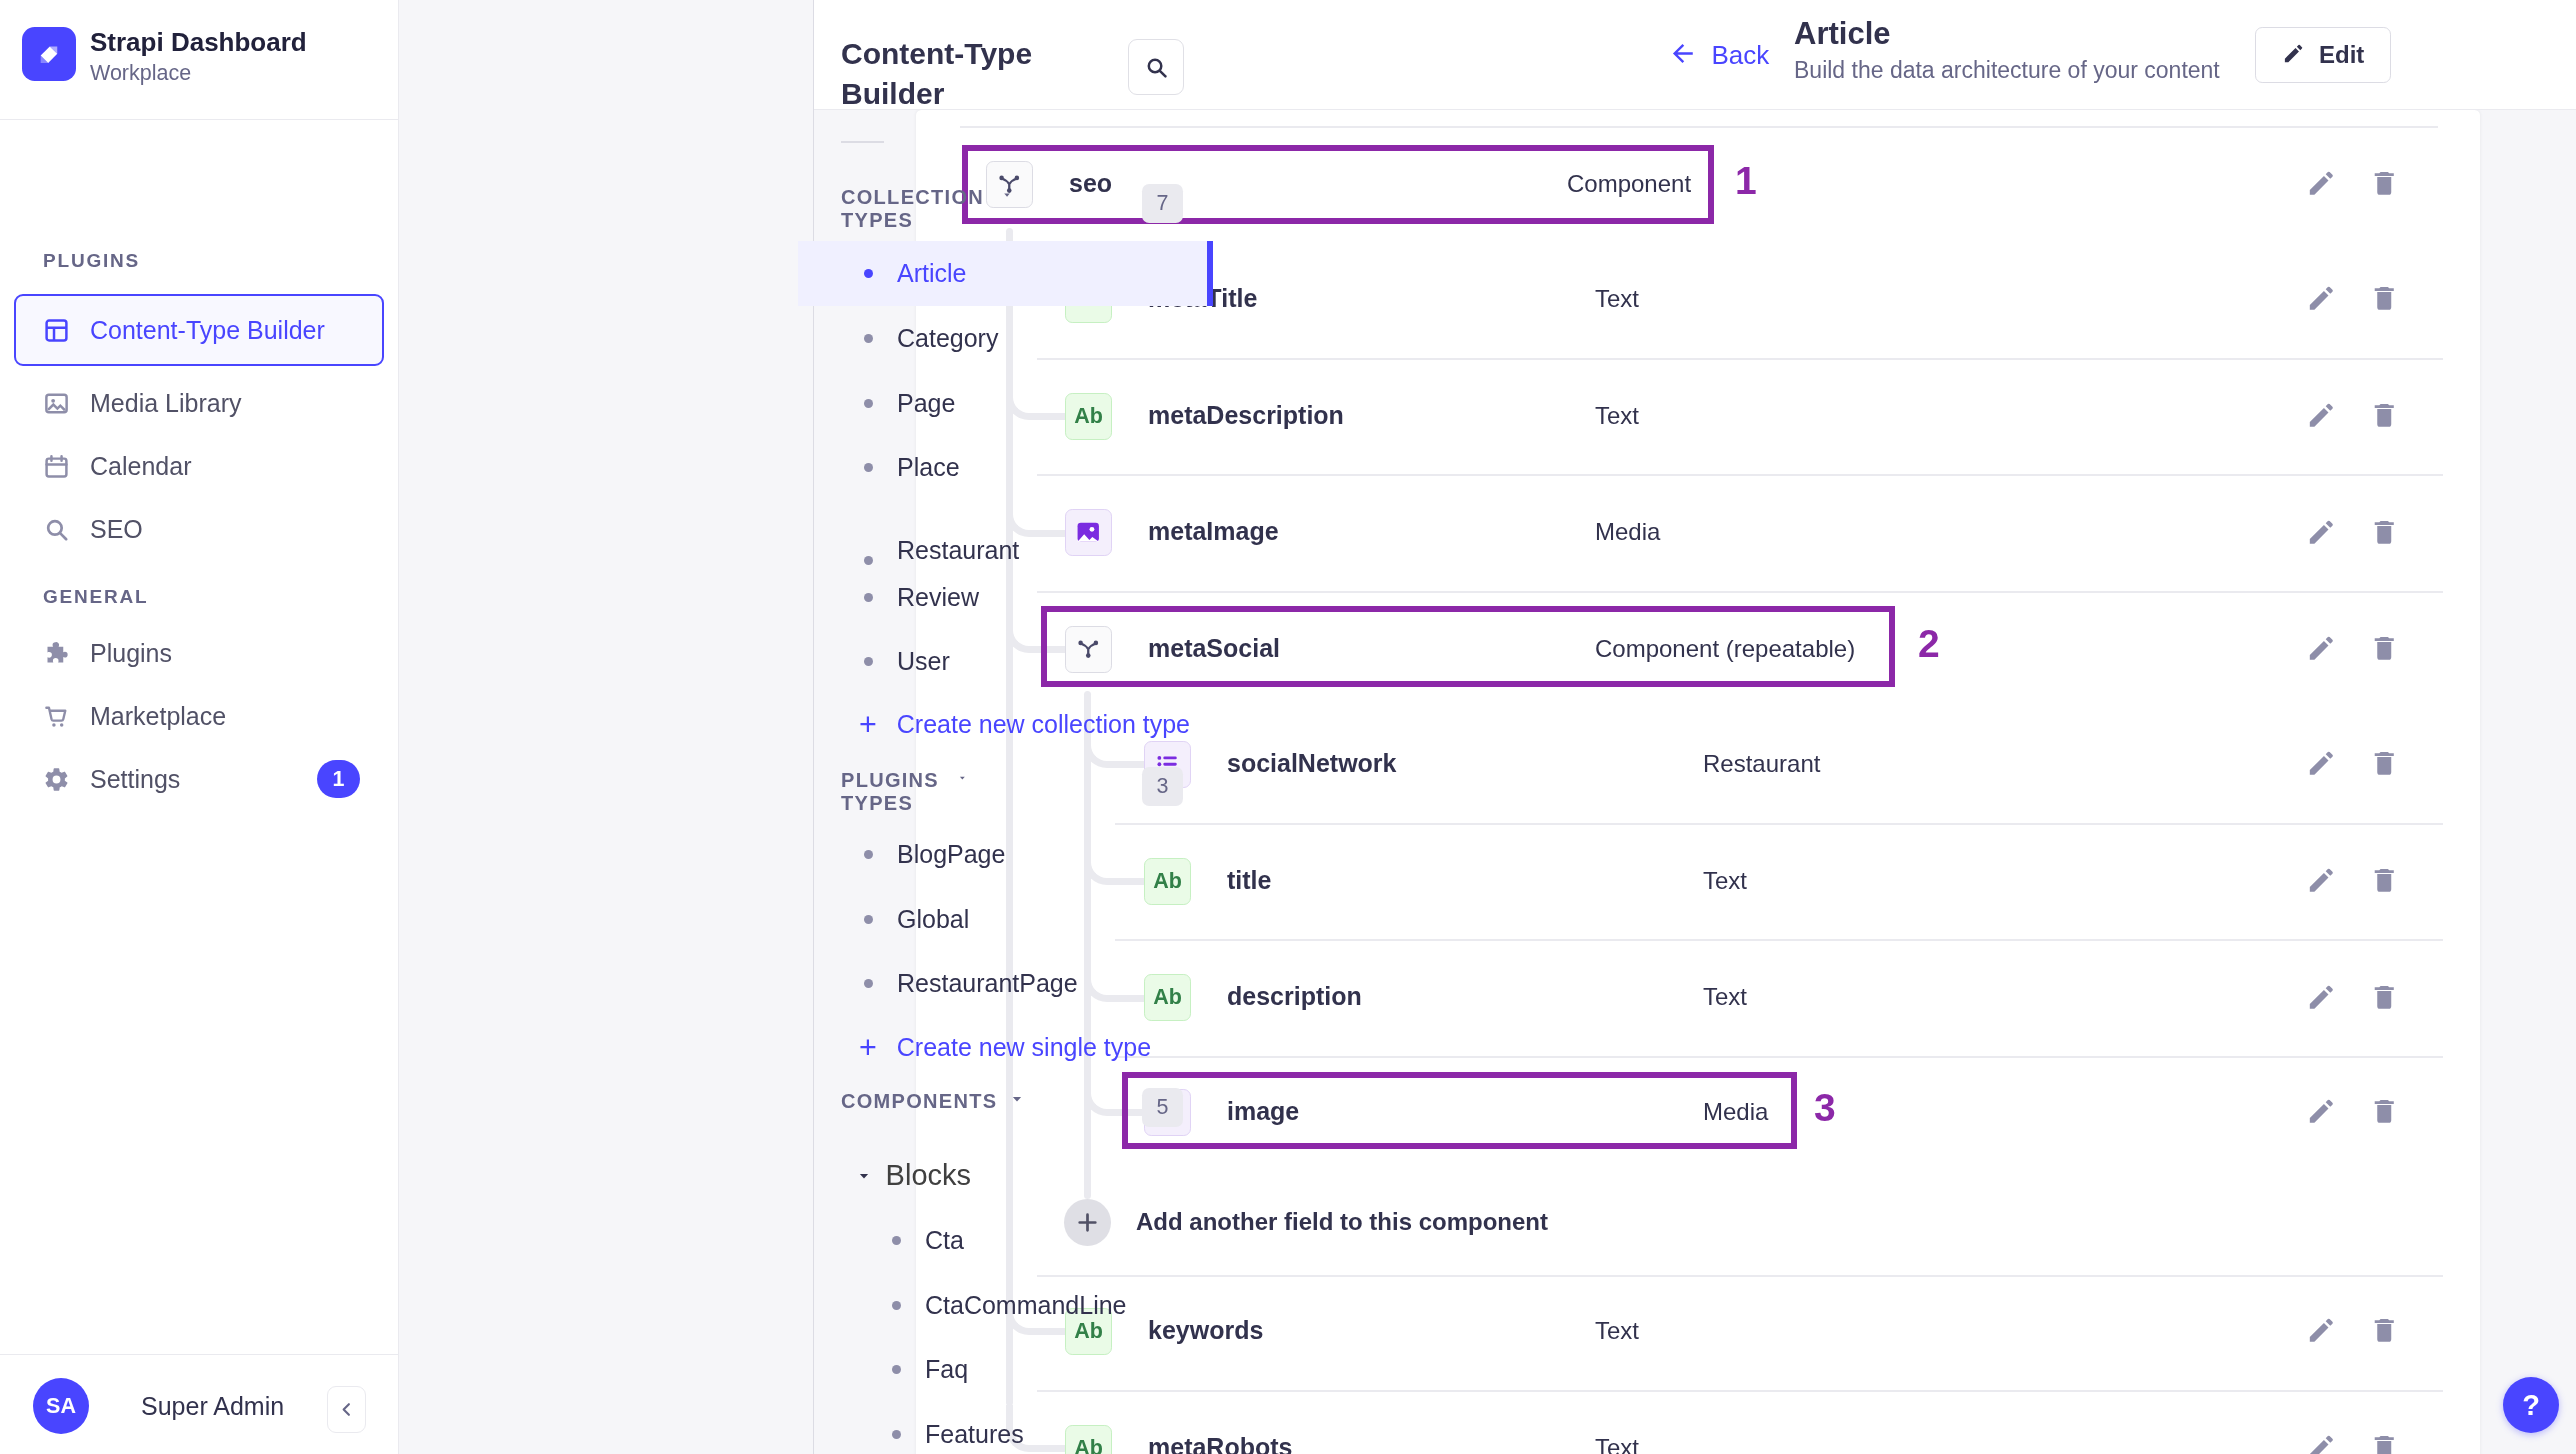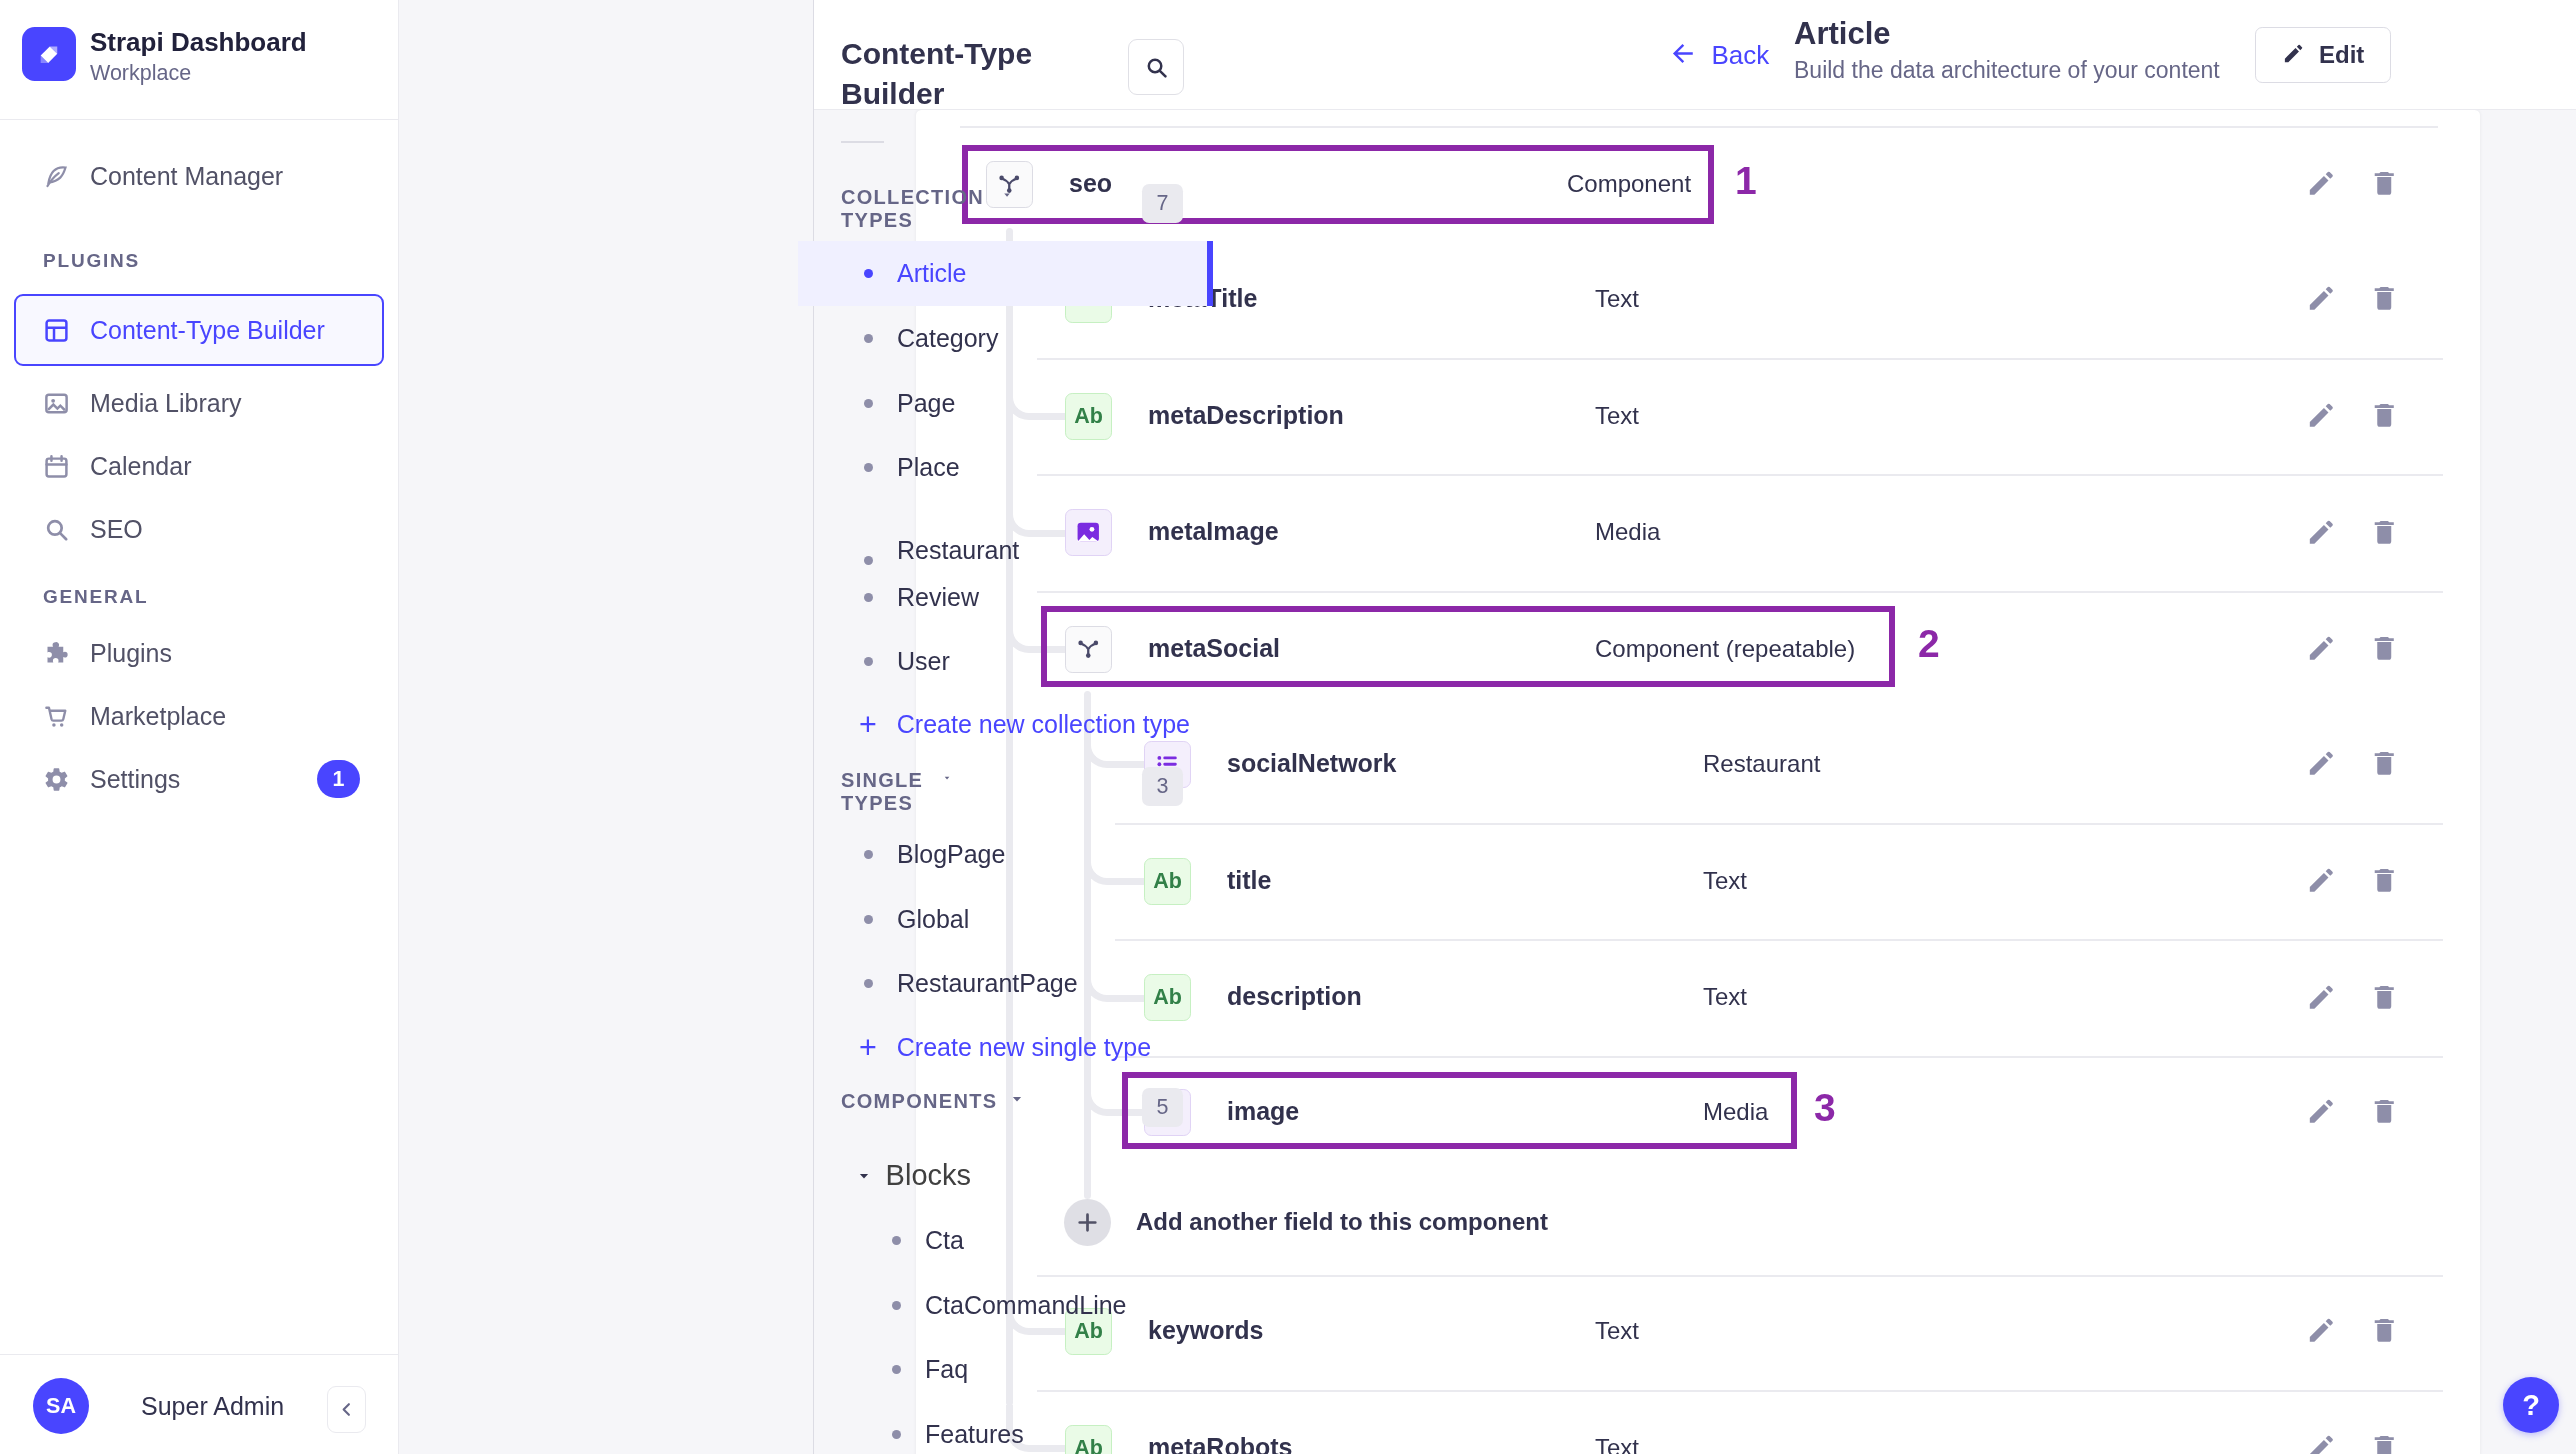--- a/index.html
+++ b/index.html
@@ -126,27 +126,20 @@
         <svg viewBox="0 0 24 24">
           <path fill="#fff" d="M7.2 12.6 12.8 7l4.6 4.6-5.6 5.6z"></path>
           <path fill="#fff" opacity=".55" d="M12.8 7h4.6v4.6z"></path>
           <path fill="#fff" opacity=".35" d="M7.2 12.6v4.6h4.6z"></path>
         </svg>
       </div>
     <div id="app-name" class="abs">Strapi Dashboard</div>
     <div id="app-workspace" class="abs">Workplace</div>
     <div class="side-divider abs" style="top:119px"></div>
 
-    <div class="nav-item abs" style="top:145px">
-      <span class="nicon" id="cm-icon"><svg viewBox="0 0 24 24">
-            <path fill="none" stroke="currentColor" stroke-width="2" d="M20 4c-4.5-.6-8.2.7-10.6 3.1C7.1 9.4 5.7 13 4.9 17.5c4.6-.8 8.1-2.2 10.4-4.5C17.7 10.6 19 7.4 20 4z"></path>
-            <path fill="none" stroke="currentColor" stroke-width="2" stroke-linecap="round" d="M4 20.5c3-5.2 6-8.5 10-11.5"></path>
-          </svg></span>
-      <span class="nlabel">Content Manager</span>
-    </div>
 
     <div class="section-label abs" style="top:250px">PLUGINS</div>
     <div id="nav-plugins">
         <div>
           <div class="nav-active-box abs" style="top: 294px;"></div>
           <div class="nav-item abs active" style="top: 299px;">
             <span class="nicon"><svg viewBox="0 0 24 24">
                 <rect x="3.2" y="3.2" width="17.6" height="17.6" rx="2.2" fill="none" stroke="currentColor" stroke-width="2.2"></rect>
                 <path fill="none" stroke="currentColor" stroke-width="2.2" d="M3.2 9.6h17.6M9.8 9.6v11.2"></path>
               </svg></span>
@@ -268,21 +261,21 @@
         </div>
         <div class="sub-item abs" style="top: 629px;">
           <span class="bullet"></span>
           <span class="slabel">User</span>
         </div>
         <div class="create-link abs" style="top: 697px;">
           <span class="plus">+</span>
           <span class="clabel">Create new collection type</span>
         </div>
         <div class="group-header abs" style="top: 769px;">
-          <span class="glabel">SINGLE TYPES</span>
+          <span class="glabel">PLUGINS TYPES</span>
           <svg viewBox="0 0 24 24">
             <path fill="currentColor" d="M6.5 9.2h11L12 15.4z"></path>
           </svg>
         </div>
         <div class="group-count" style="top: 767px;">3</div>
         <div class="sub-item abs" style="top: 822px;">
           <span class="bullet"></span>
           <span class="slabel">BlogPage</span>
         </div>
         <div class="sub-item abs" style="top: 887px;">

